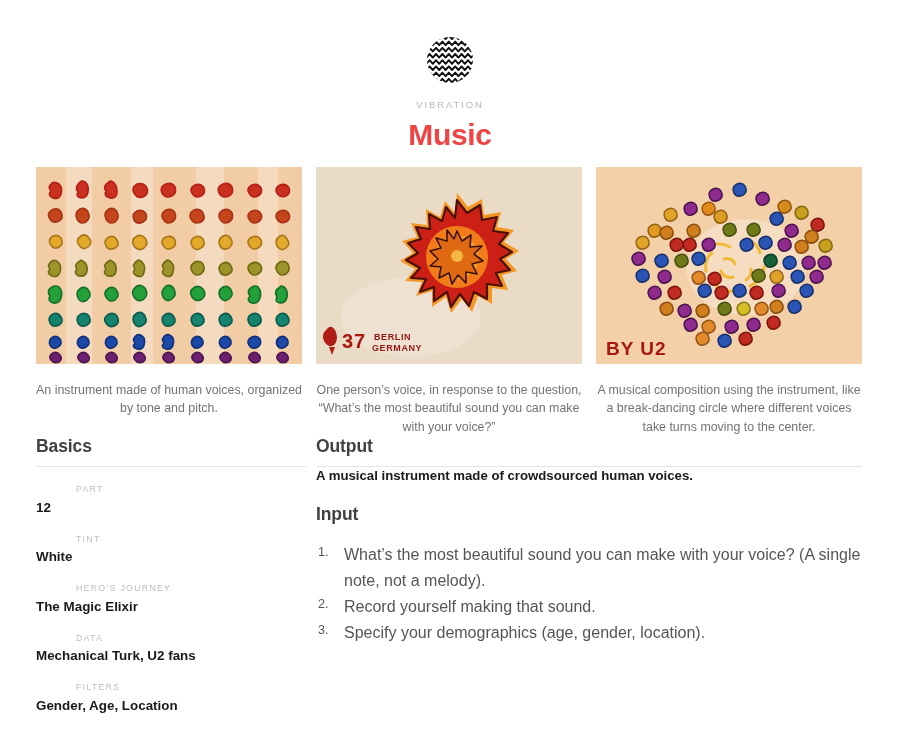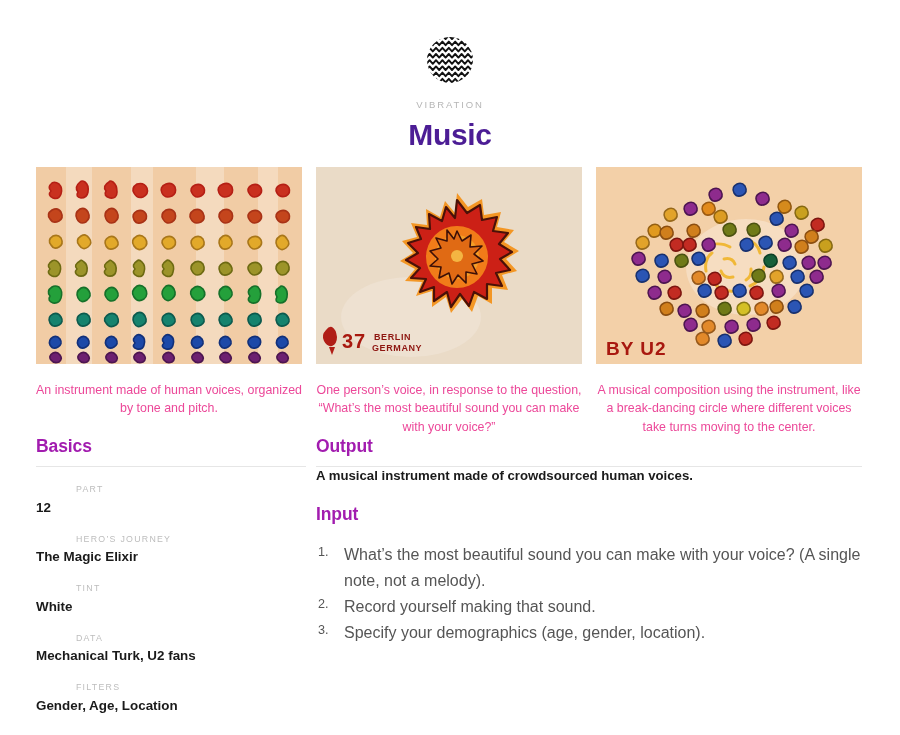--- a/index.html
+++ b/index.html
@@ -39,21 +39,21 @@
     color: #b6b6b6;
     text-transform: uppercase;
     font-weight: 400;
     line-height: 1;
     margin-bottom: 9px;
   }
 
   .title {
     font-size: 30px;
     font-weight: 700;
-    color: #4c1d95;
+    color: #ef4444;
     letter-spacing: -0.3px;
     line-height: 1.05;
   }
 
   
   .img-row {
     position: absolute;
     top: 167px;
     left: 36px;
     width: 826px;
@@ -68,42 +68,42 @@
     height: 197px;
     position: relative;
     overflow: hidden;
     display: block;
   }
 
   .caption {
     margin-top: 17px;
     font-size: 12.4px;
     line-height: 1.48;
-    color: #ec4899;
+    color: #737373;
     text-align: center;
     font-weight: 400;
   }
 
   
   .cols {
     position: absolute;
     top: 436px;
     left: 36px;
     width: 826px;
     display: flex;
     justify-content: space-between;
   }
 
   .col-left  { width: 270px; }
   .col-right { width: 546px; }
 
   .sec-head {
     font-size: 17.5px;
     font-weight: 700;
-    color: #a21caf;
+    color: #404040;
     line-height: 1.2;
     letter-spacing: -0.1px;
   }
 
   .rule {
     height: 1px;
     background: #e6e6e6;
     margin-top: 9px;
     width: 100%;
   }
@@ -446,27 +446,27 @@
     <div class="col-left">
       <h2 class="sec-head">Basics</h2>
       <div class="rule"></div>
 
       <div class="field">
         <div class="field-label">PART</div>
         <div class="field-value">12</div>
       </div>
 
       <div class="field">
+        <div class="field-label">TINT</div>
+        <div class="field-value">White</div>
+      </div>
+
+      <div class="field">
         <div class="field-label">HERO’S JOURNEY</div>
         <div class="field-value">The Magic Elixir</div>
-      </div>
-
-      <div class="field">
-        <div class="field-label">TINT</div>
-        <div class="field-value">White</div>
       </div>
 
       <div class="field">
         <div class="field-label">DATA</div>
         <div class="field-value">Mechanical Turk, U2 fans</div>
       </div>
 
       <div class="field">
         <div class="field-label">FILTERS</div>
         <div class="field-value">Gender, Age, Location</div>

